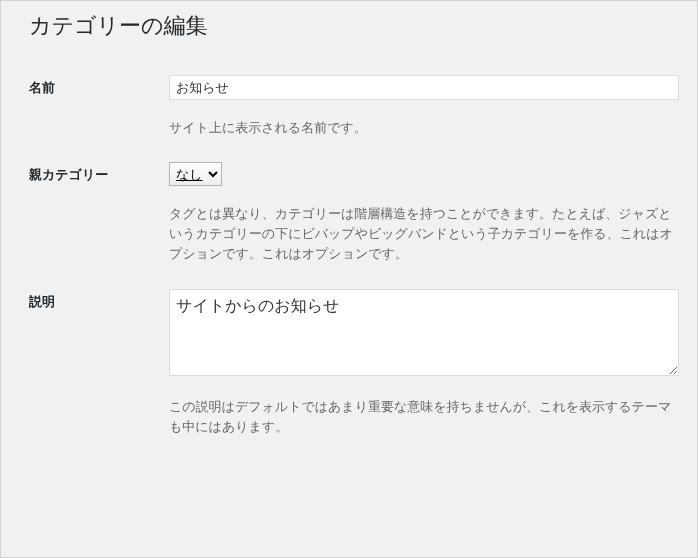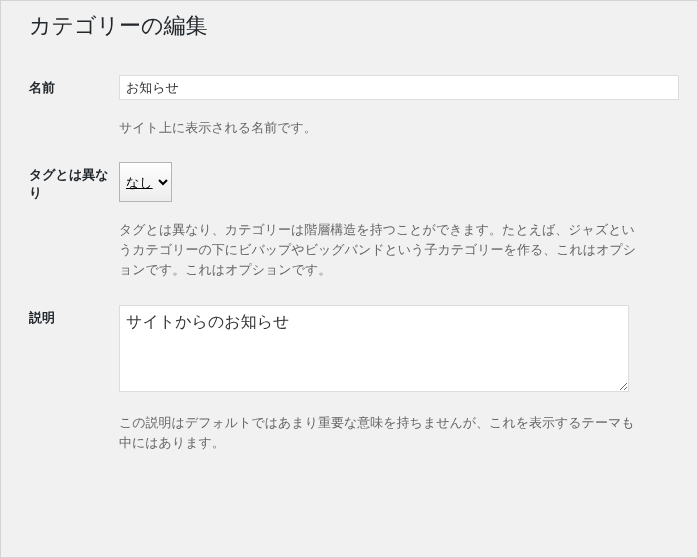--- a/index.html
+++ b/index.html
@@ -38,31 +38,31 @@
     font-size: 13px;
     width: 145px;
     padding: 16px 10px 16px 0;
     color: #23282d;
   }
   table.form-table td {
     vertical-align: top;
     padding: 12px 0 12px 0;
   }
   .regular-text {
-    width: 560px;
+    width: 510px;
     box-sizing: border-box;
     padding: 4px 6px;
     font-size: 13px;
     border: 1px solid #dddddd;
     background: #fff;
     color: #333;
     font-family: inherit;
   }
   select.parent-select {
-    height: 40px;
+    height: 24px;
     font-size: 13px;
     border: 1px solid #b4b4b4;
     background: linear-gradient(#fefefe,#ededed);
     padding: 1px 2px;
     text-decoration: underline;
   }
   textarea.desc {
     width: 510px;
     height: 87px;
     box-sizing: border-box;
@@ -93,21 +93,21 @@
       <tr>
         <th>名前</th>
         <td>
           <input type="text" class="regular-text" value="お知らせ" style="">
           <p class="description">サイト上に表示される名前です。</p>
         </td>
       </tr>
 
 
       <tr>
-        <th>タグとは異なり</th>
+        <th>親カテゴリー</th>
         <td>
           <select class="parent-select">
             <option selected="">なし</option>
           </select>
           <p class="description">タグとは異なり、カテゴリーは階層構造を持つことができます。たとえば、ジャズというカテゴリーの下にビバップやビッグバンドという子カテゴリーを作る、これはオプションです。これはオプションです。</p>
         </td>
       </tr>
 
       <tr>
         <th>説明</th>

